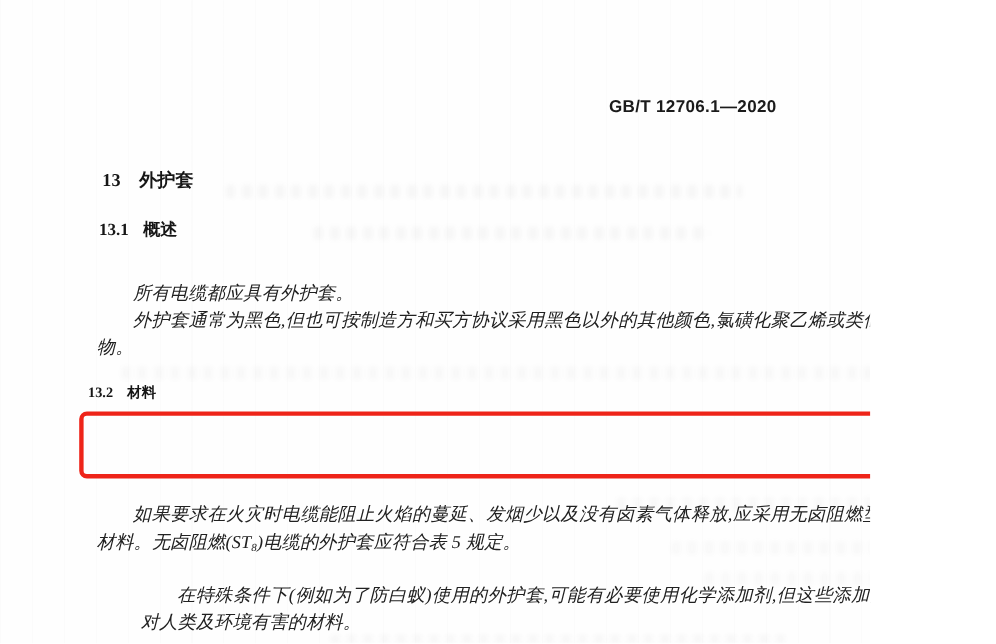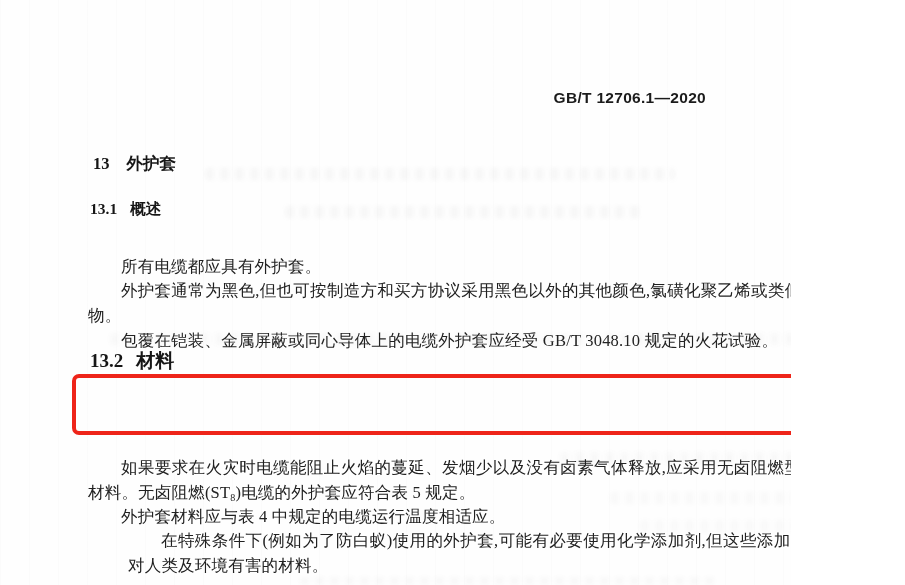--- a/index.html
+++ b/index.html
@@ -30,32 +30,33 @@
     font-family: Liberation Serif, serif;
     font-weight: 700;
     color: #161616;
     white-space: nowrap;
   }
   .sec-h .num { display: inline-block; }
   .h-13   { top: 153px; left: 93px; font-size: 16.5px; }
   .h-13 .num   { margin-right: 17px; }
   .h-131  { top: 199px; left: 90px; font-size: 15.5px; }
   .h-131 .num  { margin-right: 13px; }
-  .h-132  { top: 348px; left: 90px; font-size: 19px; }
+  .h-132  { top: 348px; left: 80px; font-size: 13px; }
   .h-132 .num  { margin-right: 13px; }
   .para {
     position: absolute;
     left: 88px;
     width: 747px;
     font-size: 16.5px;
     line-height: 25px;
     text-align: justify;
     text-indent: 33px;
     color: #212121;
     letter-spacing: 0.2px;
+    font-style: italic;
   }
   .p-1 { top: 237px; }
   .p-2 { top: 261px; }
   .p-3 { top: 311px; }
   .p-hl { top: 384px; }
   .p-fire { top: 438px; }
   .p-temp { top: 487px; }
   .p-spec { top: 511px; margin-left: 40px; }
   .p-fire sub {
     font-size: 10px;
@@ -109,31 +110,29 @@
   <div class="sec-h h-13">
     <span class="num">13</span><span>外护套</span>
   </div>
 
   <div class="sec-h h-131">
     <span class="num">13.1</span><span>概述</span>
   </div>
 
   <p class="para p-1">所有电缆都应具有外护套。</p>
   <p class="para p-2">外护套通常为黑色,但也可按制造方和买方协议采用黑色以外的其他颜色,氯磺化聚乙烯或类似聚合物。</p>
-  <p class="para p-3">包覆在铠装、金属屏蔽或同心导体上的电缆外护套应经受 GB/T 3048.10 规定的火花试验。</p>
 
   <div class="sec-h h-132">
     <span class="num">13.2</span><span>材料</span>
   </div>
 
   <div class="hl-box" style="border-color: rgb(238, 36, 25);"></div>
 
   <p class="para p-fire"><span>如果要求在火灾时电缆能阻止火焰的蔓延、发烟少以及没有卤素气体释放,应采用无卤阻燃型护套材料。无卤阻燃(ST</span><sub>8</sub><span>)电缆的外护套应符合表 5 规定。</span></p>
 
-  <p class="para p-temp">外护套材料应与表 4 中规定的电缆运行温度相适应。</p>
 
   <p class="para p-spec">在特殊条件下(例如为了防白蚁)使用的外护套,可能有必要使用化学添加剂,但这些添加剂不应包括对人类及环境有害的材料。</p>
 
 
   <div class="ghost g1"></div>
   <div class="ghost g2"></div>
   <div class="ghost g3"></div>
   <div class="ghost g4"></div>
   <div class="ghost g5"></div>
   <div class="ghost g6"></div>

